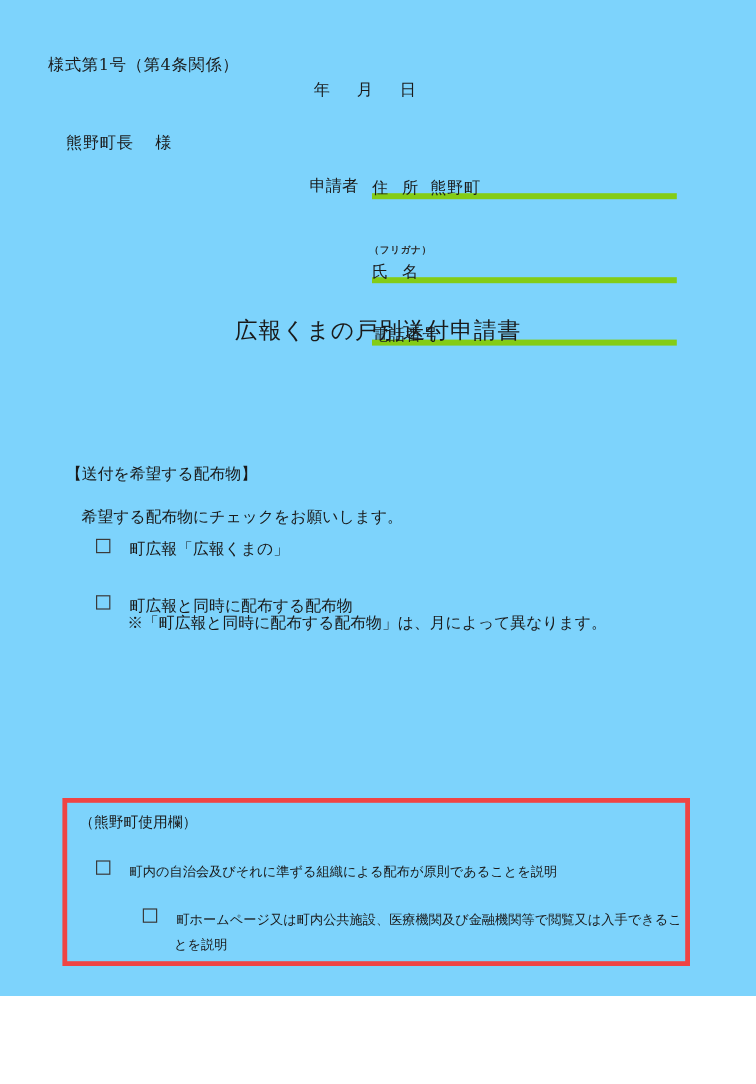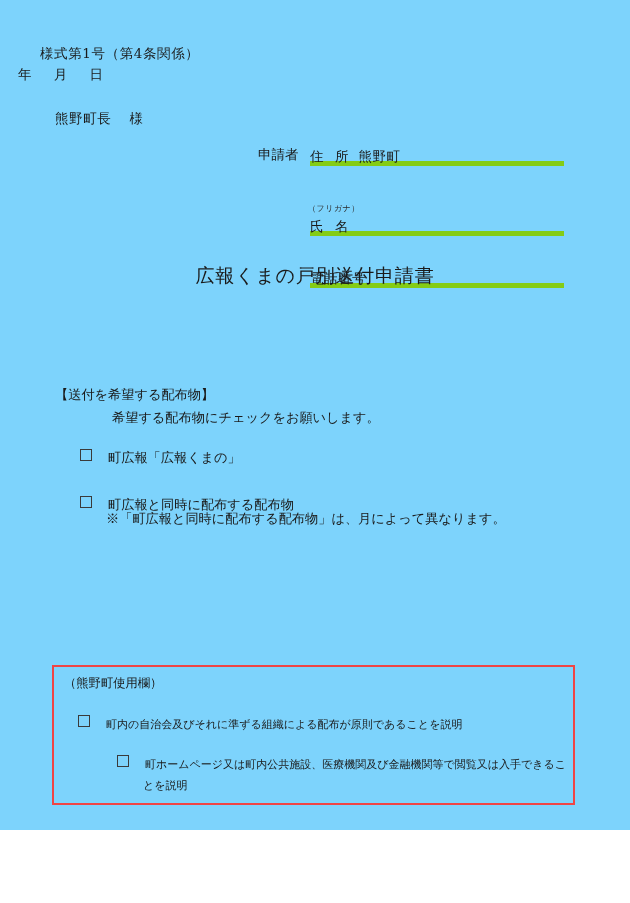--- a/index.html
+++ b/index.html
@@ -28,21 +28,21 @@
     top: 45px;
     font-size: 13.5px;
     letter-spacing: 0.6px;
     white-space: nowrap;
   }
   .date-line {
     position: absolute;
     left: 0;
     top: 66px;
     width: 590px;
-    text-align: left;
+    text-align: center;
     font-size: 13.5px;
     white-space: nowrap;
   }
   .date-line .dchar {
     display: inline-block;
     margin-left: 18px;
   }
 
   .addressee {
     position: absolute;
@@ -94,20 +94,21 @@
   }
   .furigana {
     position: absolute;
     left: 50px;
     top: -13px;
     font-size: 8px;
     letter-spacing: 0.5px;
     color: #2b2b2b;
     white-space: nowrap;
     font-family: "DejaVu Sans", "Liberation Sans", sans-serif;
+    font-weight: bold;
   }
   .row-addr  { top: 0px; }
   .row-name  { top: 46px; }
   .row-phone { top: 74px; }
 
   
   .doc-title {
     position: absolute;
     left: 0;
     top: 263px;
@@ -134,24 +135,23 @@
   .section-head {
     position: absolute;
     left: 55px;
     top: 386px;
     font-size: 13.2px;
     white-space: nowrap;
   }
   .section-sub {
     position: absolute;
     left: 68px;
-    top: 409px;
-    font-size: 13.2px;
-    white-space: nowrap;
-    margin-left: 44px;
+    top: 422px;
+    font-size: 13.2px;
+    white-space: nowrap;
   }
 
   .check-item {
     position: absolute;
     font-size: 13.2px;
     white-space: nowrap;
   }
   .check-item .box {
     display: inline-block;
     width: 10px;
@@ -171,21 +171,21 @@
     white-space: nowrap;
   }
 
   
   .office-box {
     position: absolute;
     left: 52px;
     top: 665px;
     width: 523px;
     height: 140px;
-    border: 2px solid #ef4444;
+    border: 4px solid #ef4444;
     box-sizing: border-box;
     background: transparent;
   }
   .office-title {
     position: absolute;
     left: 10px;
     top: 8px;
     font-size: 12.3px;
     white-space: nowrap;
   }

